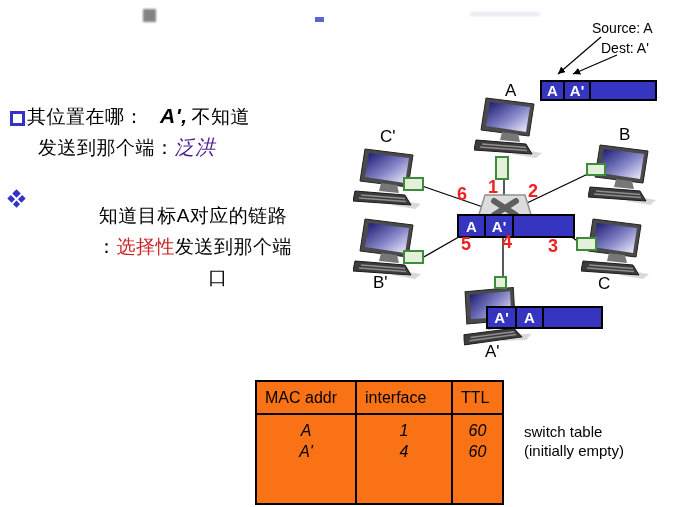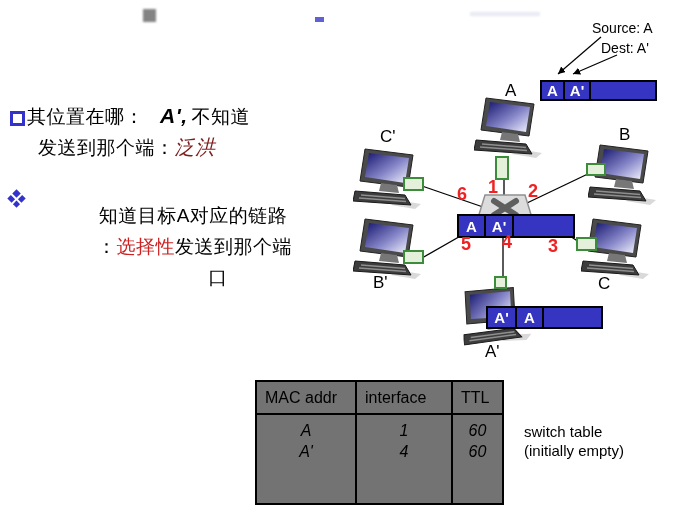--- a/index.html
+++ b/index.html
@@ -13,42 +13,42 @@
   
   .bullet-marker-square{position:absolute;left:10px;top:111px;width:15px;height:15px;
       box-sizing:border-box;border:3px solid #3333cc;background:#fff;}
   .diamond{position:absolute;left:10px;top:192px;width:13px;height:13px;transform:rotate(45deg);
       display:grid;grid-template-columns:1fr 1fr;grid-template-rows:1fr 1fr;gap:2px;}
   .diamond i{background:#3333cc;display:block;}
   .btext{position:absolute;font-size:19px;line-height:31px;color:#000;letter-spacing:.5px;}
   .b1{left:27px;top:100px;width:330px;}
   .b2{left:28px;top:200px;width:330px;text-align:center;}
   .em-target{font-style:italic;font-weight:bold;font-size:21px;margin:0 4px 0 16px;}
-  .red-italic{color:#7f1d1d;font-style:italic;font-size:20px;margin-top:24px;}
+  .red-italic{color:#4c1d95;font-style:italic;font-size:20px;margin-top:24px;}
   .red-plain{color:#cc2222;}
   .indent1{margin-left:11px;}
   .indent2{margin-left:3px;}
   .indent3{margin-left:50px;}
   
   .links{position:absolute;left:0;top:0;width:684px;height:507px;pointer-events:none;}
   .host{position:absolute;}
   .plug{position:absolute;background:#e4f0da;border:2px solid #3c8c3c;box-sizing:border-box;}
   .switch-icon{position:absolute;left:476px;top:193px;}
   .frame{position:absolute;display:flex;background:#3535c2;border:2px solid #000;box-sizing:border-box;}
   .fcell{border-right:2px solid #000;display:flex;align-items:center;justify-content:center;
       color:#fff;font-weight:bold;font-size:15px;}
   .ffill{flex:1;}
   .port{position:absolute;color:#ee2222;font-weight:bold;font-size:18px;line-height:18px;}
   .hostlabel{position:absolute;font-size:17px;color:#000;line-height:18px;}
   .anno{position:absolute;font-size:14px;line-height:17px;color:#000;}
   .src{left:592px;top:20px;text-align:center;}
   .dst{left:601px;top:40px;}
   
   .mactbl{position:absolute;left:255px;top:380px;border-collapse:collapse;table-layout:fixed;}
-  .mactbl th,.mactbl td{border:2px solid #000;background:#737373;}
+  .mactbl th,.mactbl td{border:2px solid #000;background:#f97316;}
   .mactbl th{font-weight:normal;font-size:16px;text-align:left;height:31px;padding:0 4px 0 8px;}
   .mactbl td{height:82px;vertical-align:top;text-align:center;font-style:italic;
       font-size:16px;padding-top:5px;}
   .mactbl td div{line-height:21px;}
   .caption{position:absolute;left:524px;top:422px;font-size:15px;line-height:19px;}
 </style>
 </head>
 <body>
 
 <div class="stage">

